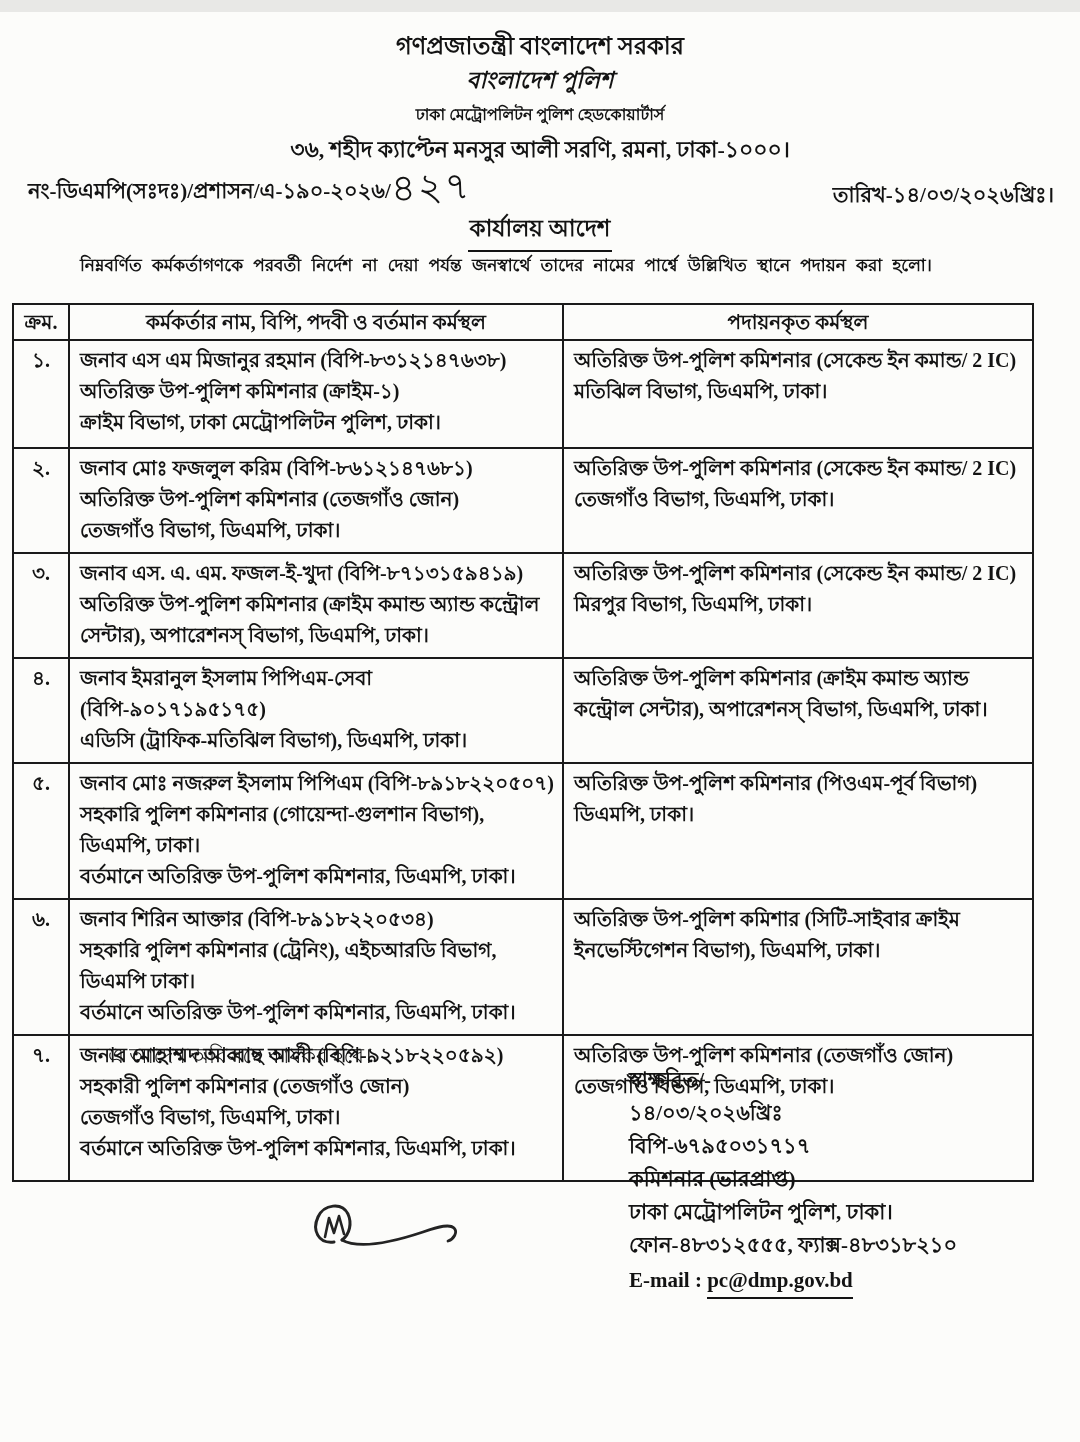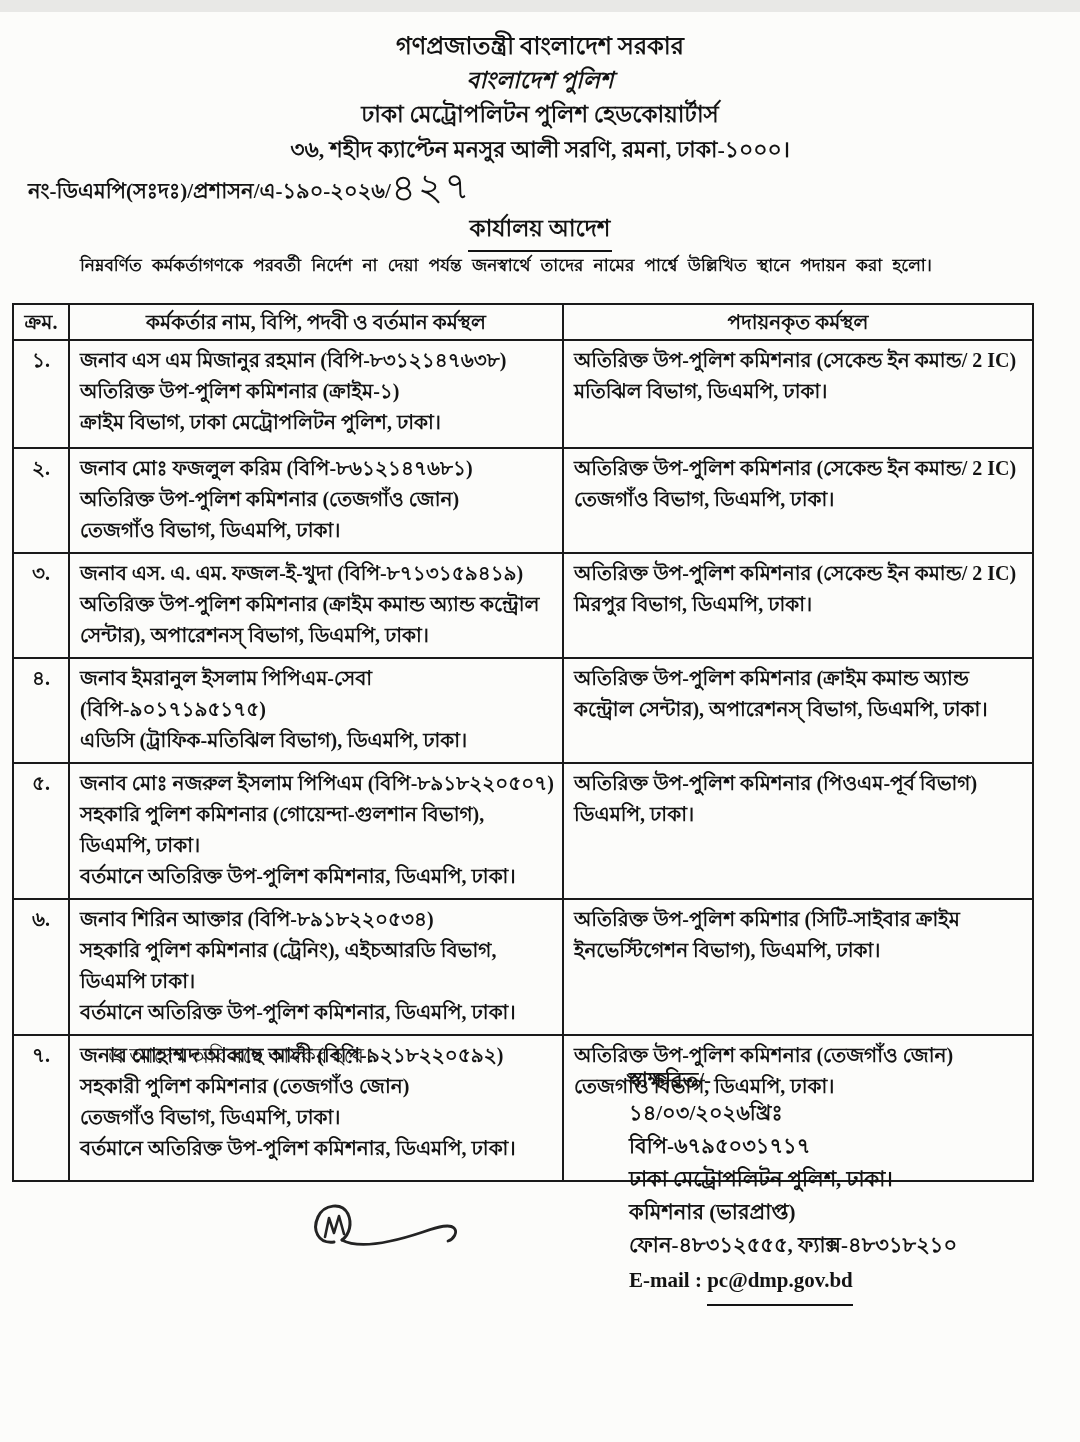--- a/index.html
+++ b/index.html
@@ -10,21 +10,21 @@
     background:#fcfcfa;
     color:#131313;
     font-family:"Liberation Serif","DejaVu Serif",serif;
     overflow:hidden;
   }
   
   .doc-header{position:absolute;top:16px;left:0;width:100%;text-align:center;}
   .doc-header div{font-weight:700;}
   .h-line1{font-size:24px;line-height:36px;}
   .h-line2{font-size:23px;line-height:34px;font-style:italic;}
-  .h-line3{font-size:23px;line-height:34px;}
+  .h-line3{font-size:16px;line-height:34px;}
   .h-line4{font-size:22px;line-height:36px;}
   
   .memo-row{position:absolute;top:163px;left:28px;right:26px;display:flex;justify-content:space-between;align-items:flex-start;}
   .ref{font-size:21px;font-weight:700;white-space:nowrap;}
   .ref-hand{
     display:inline-block;
     font-size:38px;font-weight:400;line-height:20px;
     letter-spacing:2px;
     transform:rotate(-2deg) translateY(2px);
     font-family:"DejaVu Serif",serif;
@@ -72,38 +72,39 @@
   .order-table tr.r-6 td{height:134px;}
   
   .closing{position:absolute;top:1028px;left:108px;font-size:21px;font-weight:400;margin:0;}
   
   .sig-block{
     position:absolute;top:1052px;left:629px;width:430px;
     font-weight:700;
   }
   .sig-block .sig-line{font-size:21px;line-height:33px;}
   .sig-block .sig-email{font-size:21px;line-height:36px;}
-  .sig-email .email-addr{border-bottom:2px solid #131313;padding-bottom:12px;}
+  .sig-email .email-addr{border-bottom:2px solid #131313;padding-bottom:5px;}
   
   .squiggle{position:absolute;top:1178px;left:298px;}
 </style>
 </head>
 <body>
 
 <div class="page">
 
   <div class="doc-header">
     <div class="h-line1">গণপ্রজাতন্ত্রী বাংলাদেশ সরকার</div>
     <div class="h-line2">বাংলাদেশ পুলিশ</div>
     <div class="h-line3">ঢাকা মেট্রোপলিটন পুলিশ হেডকোয়ার্টার্স</div>
     <div class="h-line4">৩৬, শহীদ ক্যাপ্টেন মনসুর আলী সরণি, রমনা, ঢাকা-১০০০।</div>
   </div>
 
   <div class="memo-row">
     <div class="ref"><span>নং-ডিএমপি(সঃদঃ)/প্রশাসন/এ-১৯০-২০২৬/</span><span class="ref-hand">৪২৭</span></div>
+    <div class="memo-date">তারিখ-১৪/০৩/২০২৬খ্রিঃ।</div>
   </div>
 
   <div class="doc-title">
     <span>কার্যালয় আদেশ</span>
   </div>
 
   <p class="intro">নিম্নবর্ণিত কর্মকর্তাগণকে পরবর্তী নির্দেশ না দেয়া পর্যন্ত জনস্বার্থে তাদের নামের পার্শ্বে উল্লিখিত স্থানে পদায়ন করা হলো।</p>
 
   <table class="order-table">
     <colgroup>
@@ -174,22 +175,22 @@
         </tr>
       </tbody>
   </table>
 
   <p class="closing">এ আদেশ অবিলম্বে কার্যকর হবে।</p>
 
   <div class="sig-block">
     <div class="sig-line">স্বাক্ষরিত/-</div>
     <div class="sig-line">১৪/০৩/২০২৬খ্রিঃ</div>
     <div class="sig-line">বিপি-৬৭৯৫০৩১৭১৭</div>
+    <div class="sig-line">কমিশনার (ভারপ্রাপ্ত)</div>
     <div class="sig-line">ঢাকা মেট্রোপলিটন পুলিশ, ঢাকা।</div>
-    <div class="sig-line">কমিশনার (ভারপ্রাপ্ত)</div>
     <div class="sig-line">ফোন-৪৮৩১২৫৫৫, ফ্যাক্স-৪৮৩১৮২১০</div>
     <div class="sig-email"><span>E-mail : </span><span class="email-addr">pc@dmp.gov.bd</span></div>
   </div>
 
   <svg class="squiggle" width="170" height="70" viewBox="0 0 170 70">
     <path d="M36,52 C20,54 14,40 20,27 C26,14 44,12 50,24 C54,33 52,44 44,50" fill="none" stroke="#232323" stroke-width="3" stroke-linecap="round"></path>
     <path d="M27,47 L31,28 L36,43 L41,26 L46,44" fill="none" stroke="#232323" stroke-width="2.6" stroke-linecap="round" stroke-linejoin="round"></path>
     <path d="M44,50 C62,60 95,52 125,42 C142,36 152,34 156,38 C160,42 156,49 150,51" fill="none" stroke="#232323" stroke-width="2.8" stroke-linecap="round"></path>
   </svg>
 

